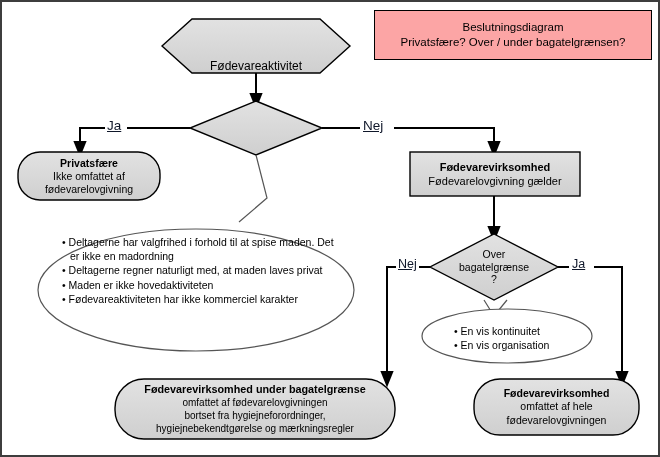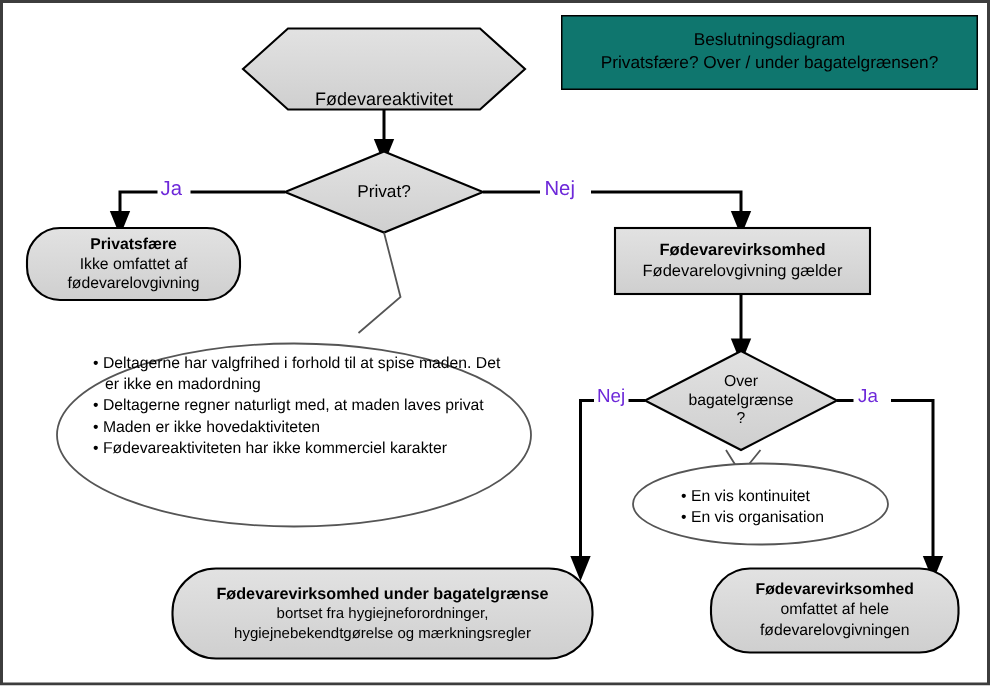--- a/index.html
+++ b/index.html
@@ -8,23 +8,23 @@
     position:relative;
     width:660px;height:457px;
     background:#ffffff;
     border:2px solid #3d3d3d;
     box-sizing:border-box;
     overflow:hidden;
   }
   #svg-layer{position:absolute;left:0;top:0;width:660px;height:457px;}
   .node{position:absolute;display:flex;flex-direction:column;align-items:center;justify-content:center;text-align:center;box-sizing:border-box;}
   .node .ttl{font-weight:bold;text-align:center;}
-  .lbl{position:absolute;color:#6d28d9;background:transparent;}
+  .lbl{position:absolute;color:#0f172a;background:transparent;text-decoration:underline;}
   .legend{
-    position:absolute;background:#0f766e;border:1.5px solid #000;
+    position:absolute;background:#fca5a5;border:1.5px solid #000;
     display:flex;flex-direction:column;align-items:center;justify-content:center;
     text-align:center;box-sizing:border-box;
   }
   .nowrap{white-space:nowrap;}
   .bullets{position:absolute;box-sizing:border-box;}
   .bullets div{text-indent:-8px;padding-left:8px;}
 </style>
 </head>
 <body>
 
@@ -82,23 +82,20 @@
 
   <div class="legend" style="left:372px;top:8px;width:278px;height:50px;font-size:11.5px;line-height:15px;">
     <div>Beslutningsdiagram</div>
     <div>Privatsfære? Over / under bagatelgrænsen?</div>
   </div>
 
   <div class="node" style="left:160px;top:17px;width:188px;height:54px;font-size:12px;justify-content:flex-end;">
     <span>Fødevareaktivitet</span>
   </div>
 
-  <div class="node" style="left:188px;top:99px;width:132px;height:54px;font-size:11.5px;">
-    <span>Privat?</span>
-  </div>
 
   <div class="lbl" style="left:105px;top:116px;font-size:13.5px;">Ja</div>
   <div class="lbl" style="left:361px;top:116px;font-size:13.5px;">Nej</div>
   <div class="lbl" style="left:396px;top:255px;font-size:12.5px;">Nej</div>
   <div class="lbl" style="left:570px;top:255px;font-size:12.5px;">Ja</div>
 
   <div class="node" style="left:16px;top:150px;width:142px;height:48px;font-size:10.5px;line-height:13px;">
     <span class="ttl">Privatsfære</span>
     <span>Ikke omfattet af</span>
     <span>fødevarelovgivning</span>
@@ -122,20 +119,21 @@
     <div>• Fødevareaktiviteten har ikke kommerciel karakter</div>
   </div>
 
   <div class="bullets" style="left:452px;top:322px;width:140px;font-size:10.5px;line-height:14px;">
     <div class="nowrap">• En vis kontinuitet</div>
     <div class="nowrap">• En vis organisation</div>
   </div>
 
   <div class="node" style="left:113px;top:377px;width:280px;height:60px;font-size:10px;line-height:13px;">
     <span class="ttl" style="font-size:10.8px;">Fødevarevirksomhed under bagatelgrænse</span>
+    <span>omfattet af fødevarelovgivningen</span>
     <span>bortset fra hygiejneforordninger,</span>
     <span>hygiejnebekendtgørelse og mærkningsregler</span>
   </div>
 
   <div class="node" style="left:472px;top:377px;width:165px;height:56px;font-size:10.5px;line-height:13.5px;">
     <span class="ttl">Fødevarevirksomhed</span>
     <span>omfattet af hele</span>
     <span>fødevarelovgivningen</span>
   </div>
 

